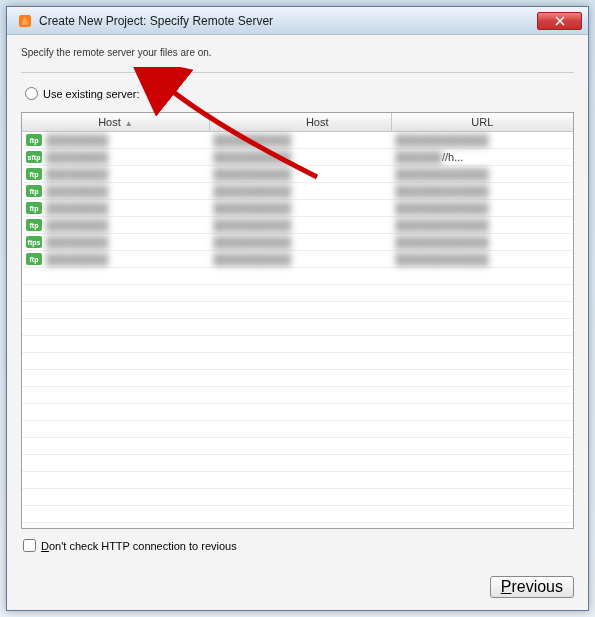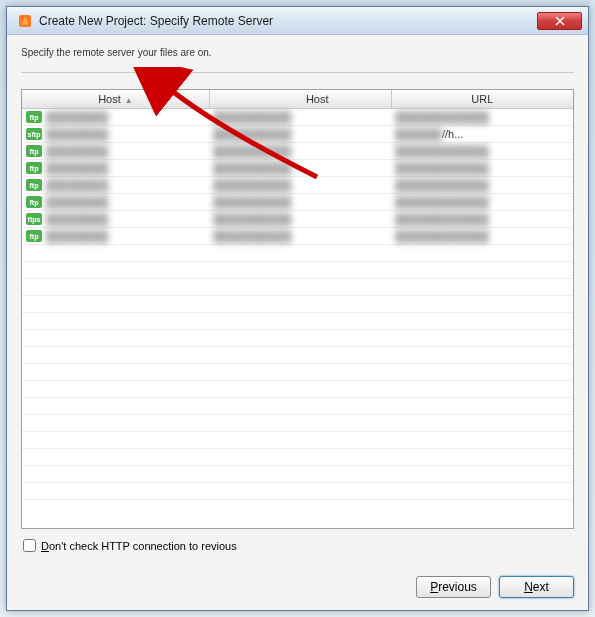--- a/index.html
+++ b/index.html
@@ -27,21 +27,21 @@
     .proto-icon { width: 16px; height: 12px; display: inline-flex; align-items: center; justify-content: center; font-size: 7px; font-weight: bold; color: #fff; border-radius: 2px; margin-right: 4px; }
     .proto-ftp { background: #4caf50; }
     .proto-ftps { background: #4caf50; }
     .proto-sftp { background: #4caf50; }
     .blur { filter: blur(3px); color: #b0b0b0; }
     .blur-url { filter: blur(3px); color: #b0b0b0; }
     .row-name { display: flex; align-items: center; }
     .checkbox-row { display: flex; align-items: center; font-size: 11px; margin: 10px 0 6px 2px; }
     .checkbox-row input { margin-right: 5px; }
     .button-row { display: flex; justify-content: flex-end; gap: 8px; padding: 10px 14px 12px; background: #f4f4f4; }
-    .btn { min-width: 75px; height: 22px; font-size: 12px; background: linear-gradient(to bottom, #fff 0%, #f0f0f0 50%, #e4e4e4 100%); border: 1px solid #888; border-radius: 3px; cursor: pointer; padding: 0 10px; }
+    .btn { min-width: 75px; height: 22px; font-size: 16px; background: linear-gradient(to bottom, #fff 0%, #f0f0f0 50%, #e4e4e4 100%); border: 1px solid #888; border-radius: 3px; cursor: pointer; padding: 0 10px; }
     .btn.default { border: 1px solid #3c7fb1; box-shadow: 0 0 2px #3c7fb1; }
     .arrow-annotation { position: absolute; top: 60px; left: 110px; pointer-events: none; z-index: 100; }
     .empty-row td { height: 17px; border-bottom: 1px solid #ededed; }
     .col-name { width: 34%; }
     .col-host { width: 33%; padding-left: 38px; }
     .col-url { width: 33%; }
   </style>
 </head>
 <body>
 
@@ -58,20 +58,24 @@
       <svg viewBox="0 0 10 10">
           <path d="M1 1 L9 9 M9 1 L1 9" stroke="#fff" stroke-width="1.5"></path>
         </svg>
     </div>
   </div>
 
   <div class="content">
     <div class="instruction">Specify the remote server your files are on.</div>
     <div class="hr"></div>
 
+    <label class="radio-row">
+      <input type="radio" name="serverOpt" style="">
+      <span class="radio-label">Use existing server:</span>
+    </label>
 
     <div class="table-wrap">
       <table>
         <thead>
           <tr>
             <th class="col-name"><span>Host</span><span class="sort-ind">▲</span></th>
             <th class="col-host">Host</th>
             <th class="col-url">URL</th>
           </tr>
         </thead>
@@ -245,15 +249,14 @@
     </svg>
 
     <label class="checkbox-row">
       <input type="checkbox" style="">
       <span><u>D</u><span id="chk-rest">on't check HTTP connection to revious</span></span>
     </label>
   </div>
 
   <div class="button-row">
     <button class="btn"><u>P</u><span id="btn-prev-rest">revious</span></button>
-    <button class="btn default"><u>N</u><span id="btn-next-rest">ext</span></button>
   </div>
 </div>
 
 </body></html>

